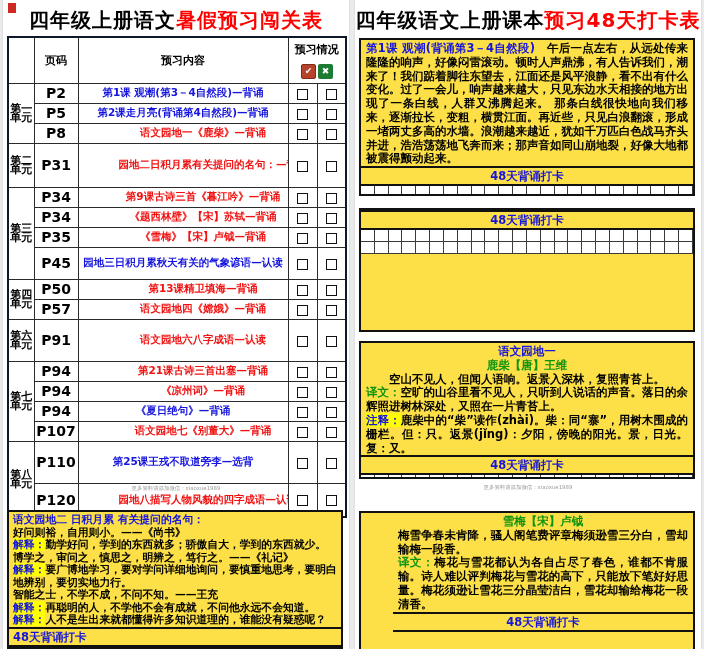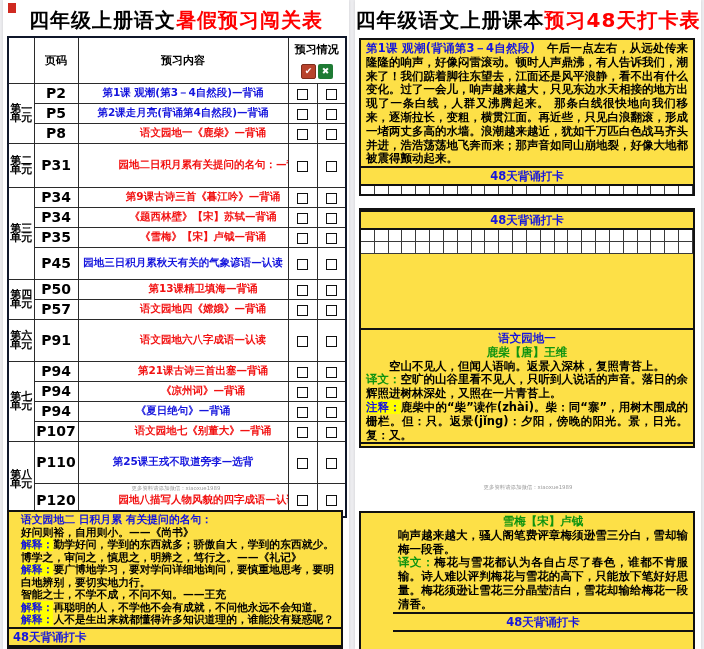--- a/index.html
+++ b/index.html
@@ -62,27 +62,27 @@
   .lbl-hl{color:#1515dd;font-weight:bold;background:#ffff00;}
   .center{text-align:center;}
   .punch{border-top:2px solid #111;border-bottom:2px solid #111;height:16px;line-height:16px;
     font-size:11.5px;font-weight:bold;color:#1515dd;}
   .punch.center{text-align:center;}
   .punch.leftal{text-align:left;padding-left:4px;}
   .day-grid{display:grid;}
   .day-grid .cell{border-right:1px solid #3a3a3a;border-bottom:1px solid #3a3a3a;height:11px;background:#fff;}
 
   
-  .garden2 .body{padding:2px 4px 0 12px;font-size:10.8px;line-height:12.55px;font-weight:bold;text-align:left;}
+  .garden2 .body{padding:2px 4px 0 4px;font-size:10.8px;line-height:12.55px;font-weight:bold;text-align:left;}
   .garden2 .body div{white-space:normal;}
 
   
   #blk-lesson1{top:38px;height:158px;}
   #blk-lesson2{top:208px;height:124px;}
-  #blk-garden1{top:328px;height:120px;}
+  #blk-garden1{top:341px;height:138px;}
   #blk-xuemei{top:511px;height:171px;padding-left:32px;}
   #blk-garden2{top:510px;height:139px;}
 </style>
 </head>
 <body>
 
 <div class="canvas">
 
   <div class="page page-left">
     <div class="corner-mark"></div>
@@ -368,21 +368,21 @@
           <div class="cell"></div>
           <div class="cell"></div>
         </div>
     </div>
 
     <div class="watermark wm-right">更多资料请添加微信：xiaoxue1989</div>
 
     <div class="block" id="blk-xuemei">
       <div class="body">
         <div class="center green-b">雪梅【宋】卢钺</div>
-        <div>响声越来越大，骚人阁笔费评章梅须逊雪三分白，雪却输梅一段香。</div>
+        <div>梅雪争春未肯降，骚人阁笔费评章梅须逊雪三分白，雪却输梅一段香。</div>
         <div><span class="green-b">译文：</span><span>梅花与雪花都认为各自占尽了春色，谁都不肯服输。诗人难以评判梅花与雪花的高下，只能放下笔好好思量。梅花须逊让雪花三分晶莹洁白，雪花却输给梅花一段清香。</span></div>
       </div>
       <div class="punch center">48天背诵打卡</div>
 
     </div>
   </div>
 
 </div>
 
 </body></html>

